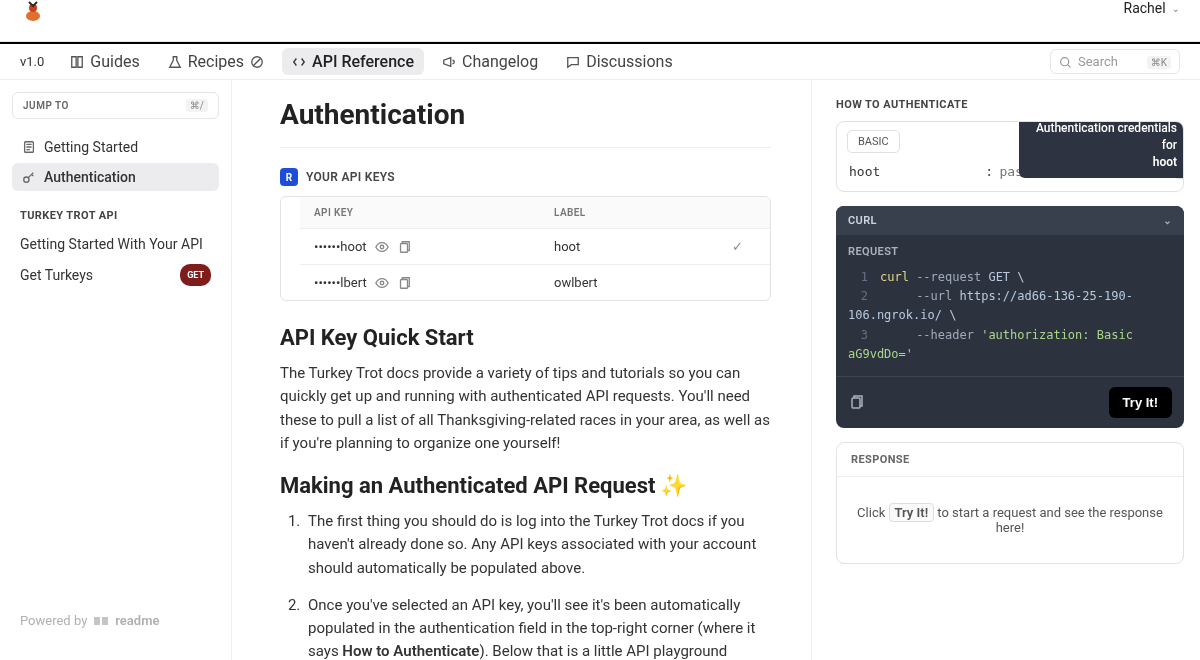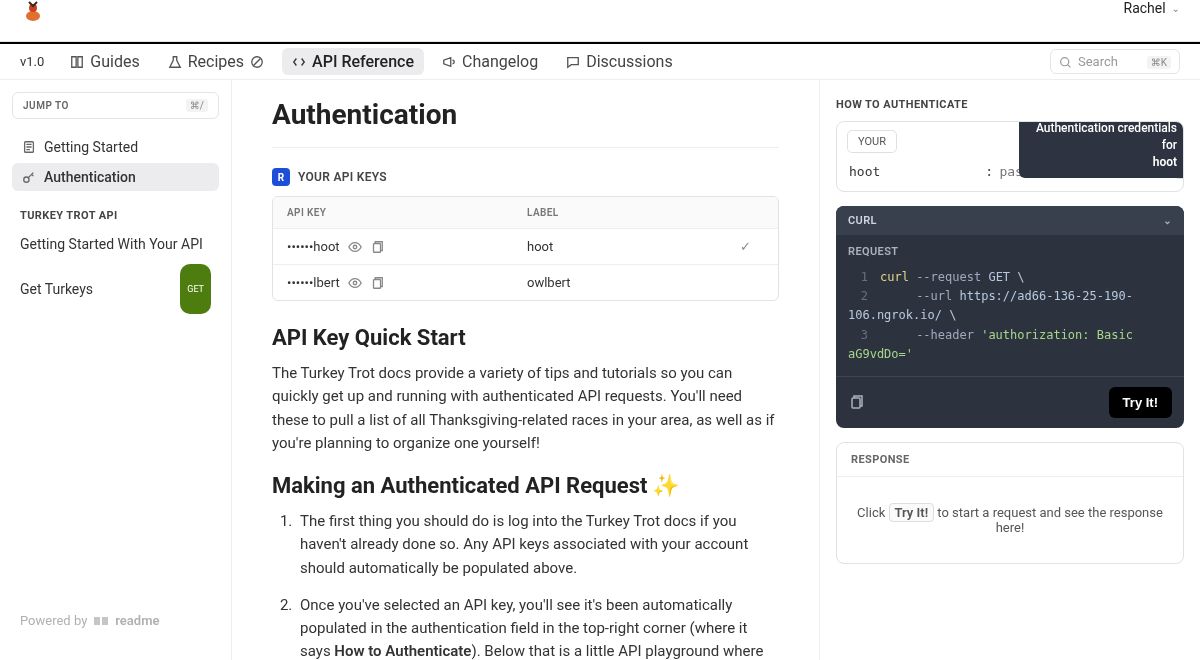--- a/index.html
+++ b/index.html
@@ -18,41 +18,41 @@
 .version { font-size: 13px; color: #333; margin-right: 8px;}
 .navitem { display: flex; align-items: center; gap: 6px; font-size: 16px; color: #444; padding: 4px 10px; border-radius: 6px;}
 .navitem.active { background: #ececef; color: #222; font-weight: 500;}
 .navitem .ni-icon { width: 14px; height: 14px; stroke: #555; fill: none; stroke-width: 1.5;}
 .navitem.active .ni-icon { stroke: #333; }
 .spacer { flex: 1; }
 .searchbox { display: flex; align-items: flex-end; gap: 6px; border: 1px solid #e5e5e5; border-radius: 6px; padding: 4px 8px; width: 130px; color: #999;}
 .searchbox .kbd { font-size: 10px; background: #f3f3f3; border-radius: 3px; padding: 1px 4px; color: #888; margin-left: auto;}
 
 
-.layout { display: flex; height: calc(660px - 42px - 2px - 36px); }
+.layout { display: flex; height: calc(660px - 42px - 2px - 36px); gap: 8px; }
 .sidebar { width: 232px; border-right: 1px solid #eee; padding: 12px 8px; display: flex; flex-direction: column;}
 .jumpbox { border: 1px solid #e5e5e5; border-radius: 6px; padding: 6px 10px; display: flex; align-items: center; justify-content: space-between; margin: 0 4px 14px;}
 .jumpbox span:first-child { font-size: 10px; letter-spacing: 0.5px; color: #666; font-weight: 600;}
 .jumpbox .kbd { font-size: 10px; color: #888; background: #f3f3f3; border-radius: 3px; padding: 1px 4px;}
 .sideitem { display: flex; align-items: center; gap: 8px; padding: 6px 10px; border-radius: 6px; font-size: 14px; color: #333; margin: 0 4px 2px;}
 .sideitem.active { background: #ececef; font-weight: 500;}
 .sideitem .si-icon { width: 14px; height: 14px; stroke: #666; fill: none; stroke-width: 1.5;}
 .sidehead { font-size: 11px; font-weight: 700; color: #444; letter-spacing: 0.4px; margin: 16px 12px 8px;}
 .subitem { display: flex; align-items: center; justify-content: space-between; padding: 6px 12px; font-size: 14px; color: #333;}
-.badge-get { background: #4d7c0f; color: #fff; font-size: 9px; font-weight: 400; border-radius: 10px; padding: 20px 7px;}
+.badge-get { background: #7f1d1d; color: #fff; font-size: 9px; font-weight: 700; border-radius: 10px; padding: 6px 7px;}
 .powered { margin-top: auto; padding: 20px 12px; color: #b0b0b0; font-size: 13px; display: flex; align-items: center; gap: 6px;}
 .powered svg { height: 14px; }
 
 .content { flex: 1; overflow: auto; padding: 18px 40px 40px; border-right: 1px solid #eee; }
 h1.title { font-size: 28px; font-weight: 700; margin-bottom: 16px;}
 .sep { border: none; border-top: 1px solid #eee; margin-bottom: 20px;}
 
 .apikeys-head { display: flex; align-items: center; gap: 8px; font-size: 12px; font-weight: 600; letter-spacing: 0.3px; color: #444; margin-bottom: 10px;}
 .apikeys-head .avatar { width: 18px; height: 18px; background: #1d4ed8; color: #fff; border-radius: 4px; display: flex; align-items: center; justify-content: center; font-size: 10px; font-weight: 700;}
-.apitable { border: 1px solid #e2e2e2; border-radius: 6px; overflow: hidden; margin-bottom: 24px;}
+.apitable { border: 1px solid #e2e2e2; border-radius: 6px; overflow: hidden; margin-bottom: 24px; padding-left: 19px;}
 .aprow { display: flex; align-items: center; padding: 10px 14px; font-size: 13px; color: #333;}
 .aprow.header { background: #fafafa; font-size: 10px; font-weight: 600; color: #777; letter-spacing: 0.4px;}
 .aprow + .aprow { border-top: 1px solid #eee;}
 .apcol1 { width: 240px; display: flex; align-items: center; gap: 8px;}
 .apcol2 { flex: 1;}
 .apcol3 { width: 24px; color: #888;}
 .row-icon { width: 14px; height: 14px; stroke: #888; fill: none; stroke-width: 1.5;}
 .check { color: #888;}
 
 h2.sub { font-size: 22px; font-weight: 700; margin: 8px 0 12px;}
@@ -271,21 +271,21 @@
 
   <div class="panel">
     <div class="panelhead">HOW TO AUTHENTICATE</div>
 
     <div class="authbox">
       <div class="tooltip">
         <div>Authentication credentials for</div>
         <div class="tline2">hoot</div>
       </div>
       <div class="tabrow">
-        <div class="tabchip">YOUR</div>
+        <div class="tabchip">BASIC</div>
       </div>
       <div class="authfields">
         <input class="user" value="hoot" style="">
         <span class="colon">:</span>
         <input class="pw" placeholder="password" style="">
         <span class="chip">hoot</span>
       </div>
     </div>
 
     <div class="curlbox">

